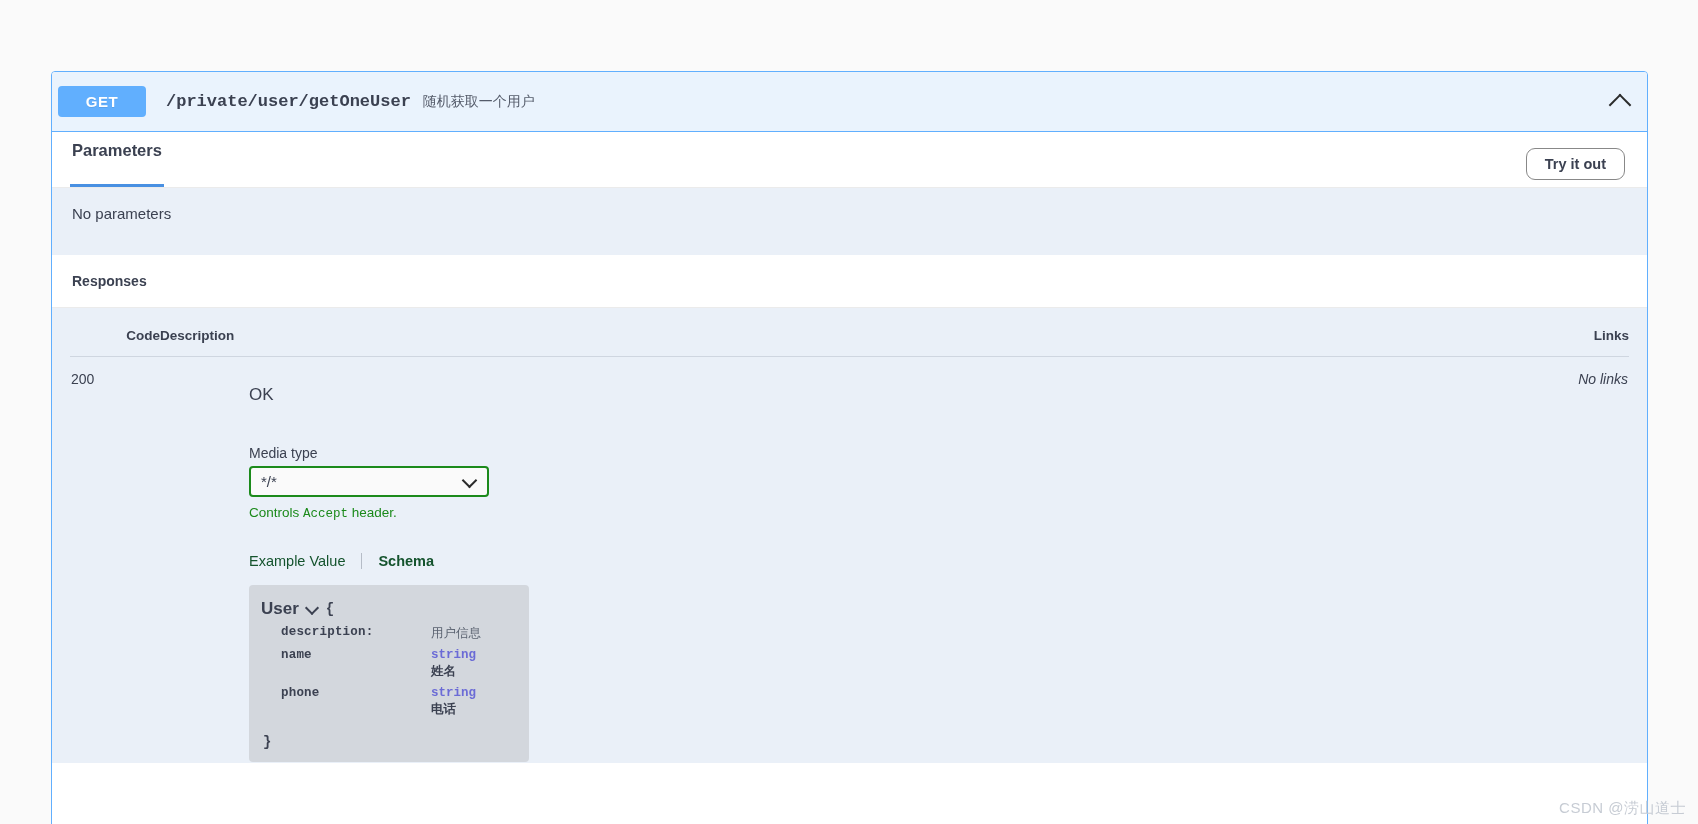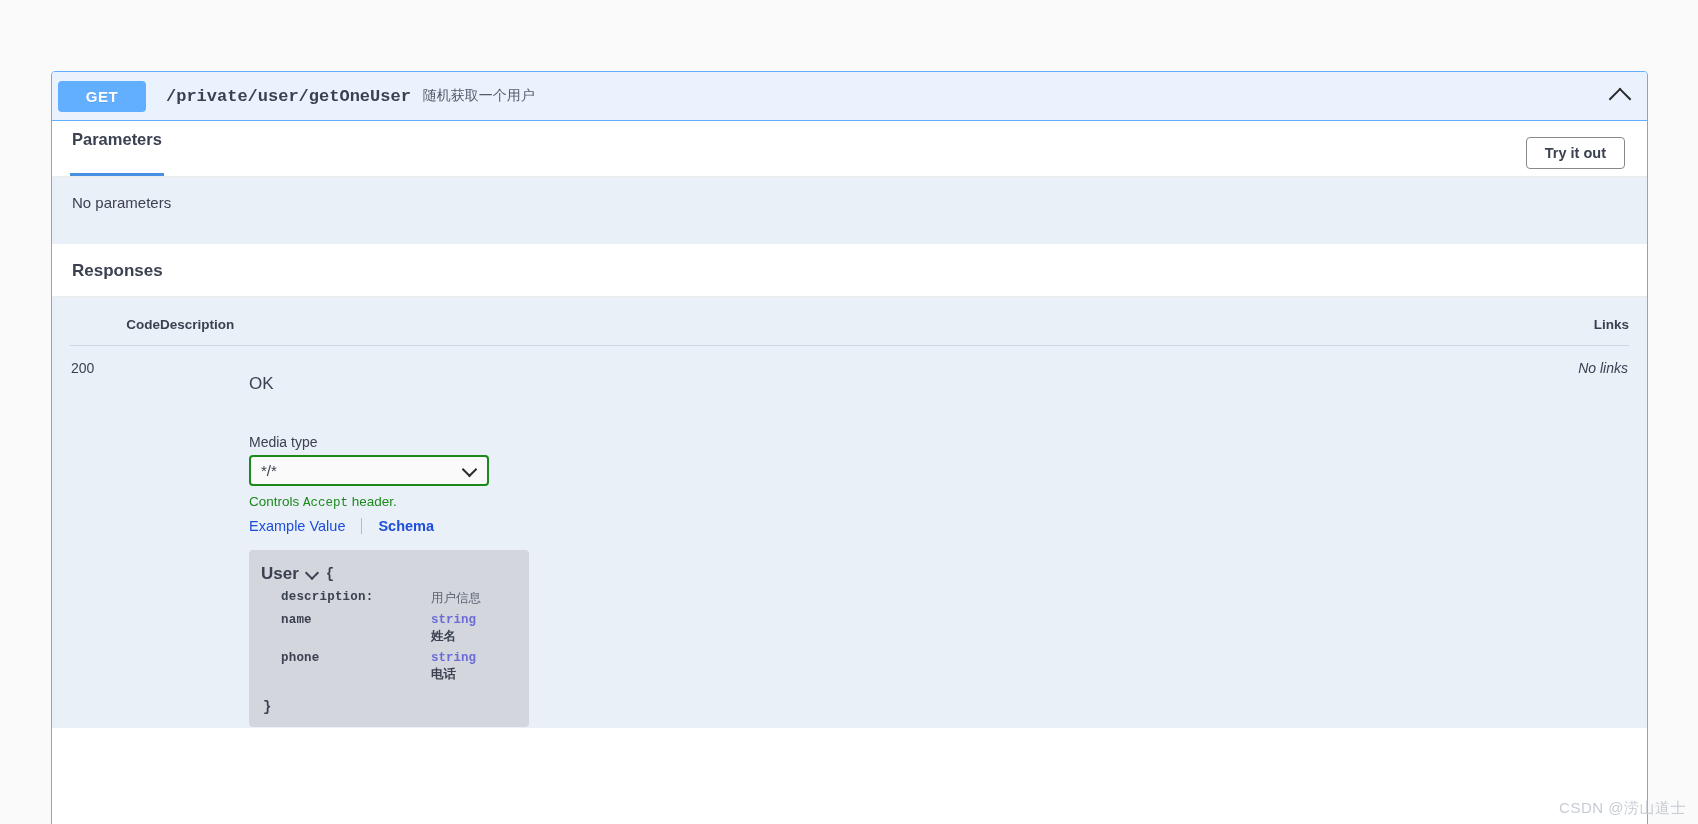--- a/index.html
+++ b/index.html
@@ -79,21 +79,21 @@
     background: #fff;
     overflow: hidden;
   }
 
   .opblock-summary {
     display: flex;
     align-items: center;
     background: #eaf3fd;
     padding: 9px 14px 9px 4px;
     border-bottom: 1px solid #61affe;
-    height: 49px;
+    height: 60px;
     cursor: pointer;
   }
   .http-method {
     background: #61affe;
     color: #fff;
     font-size: 15px;
     font-weight: 700;
     letter-spacing: 0.6px;
     text-align: center;
     border-radius: 4px;
@@ -159,21 +159,21 @@
     font-size: 16.5px;
     font-weight: 700;
     color: #3b4151;
     padding: 0 2px 24px 2px;
     border-bottom: 3px solid #4990e2;
     cursor: pointer;
   }
   .try-btn {
     background: #fff;
     border: 1px solid #888;
-    border-radius: 4px;
+    border-radius: 9px;
     color: #3b4151;
     font-size: 14.5px;
     font-weight: 700;
     padding: 7px 18px;
     cursor: pointer;
     margin-bottom: 7px;
     font-family: "Liberation Sans", sans-serif;
   }
 
   .no-params {
@@ -185,21 +185,21 @@
   }
 
   
   .responses-header {
     background: #fff;
     padding: 17px 20px;
     height: 53px;
     border-bottom: 1px solid #ebebeb;
   }
   .responses-title {
-    font-size: 17px;
+    font-size: 14px;
     font-weight: 700;
     color: #3b4151;
   }
   .responses-body {
     background: #eaf0f8;
     padding: 20px 18px 0 18px;
   }
   table.resp-table {
     width: 100%;
     border-collapse: collapse;
@@ -283,23 +283,23 @@
     font-size: 13.5px;
     color: #1b8a1b;
     margin-top: 8px;
   }
   .controls-note code {
     font-family: "Liberation Mono", monospace;
     font-size: 12.5px;
   }
 
   .example-tabs {
-    margin-top: 8px;
+    margin-top: 32px;
     font-size: 14.5px;
-    color: #1d4ed8;
+    color: #14532d;
     display: flex;
     align-items: center;
     gap: 6px;
   }
   .example-tabs .ex-item { cursor: pointer; }
   .example-tabs .ex-item.active { font-weight: 700; }
   .example-tabs .sep {
     display: inline-block;
     width: 1px;
     height: 16px;

